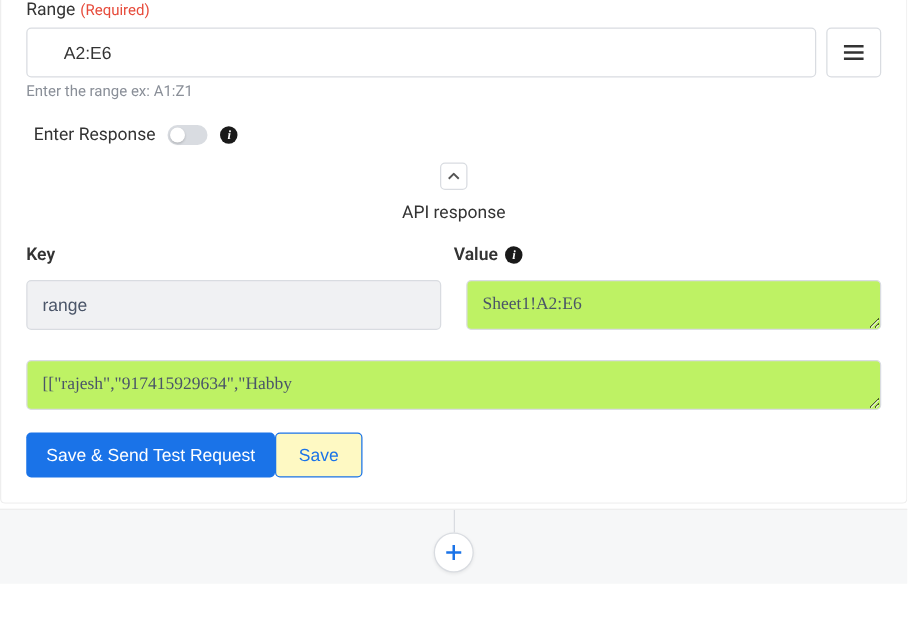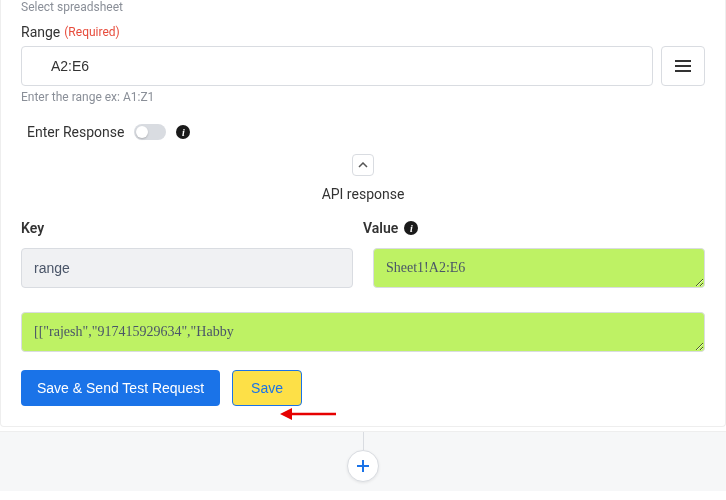--- a/index.html
+++ b/index.html
@@ -166,36 +166,36 @@
     background: #bef264;
     color: #4a5568;
     resize: vertical;
     font-family: Liberation Serif, serif;
     min-height: 40px;
     max-height: 40px;
     overflow: hidden;
   }
   .btn-row {
     display: flex;
-    gap: 12px;
+    gap: 0;
     margin-top: 18px;
     align-items: center;
   }
   .btn-primary {
     background: #1a73e8;
     color: #fff;
     border: none;
     padding: 10px 16px;
     border-radius: 4px;
     font-size: 14px;
     font-weight: 500;
     cursor: pointer;
   }
   .btn-secondary {
-    background: #fde047;
+    background: #fef9c3;
     color: #1a73e8;
     border: 1px solid #1a73e8;
     padding: 9px 18px;
     border-radius: 4px;
     font-size: 14px;
     font-weight: 500;
     cursor: pointer;
   }
   .arrow-annotation {
     position: absolute;
@@ -235,21 +235,20 @@
     font-size: 20px;
     font-weight: bold;
     cursor: pointer;
     box-shadow: 0 1px 3px rgba(0,0,0,0.08);
   }
 </style>
 </head>
 <body>
 
 <div class="panel">
-  <div class="small-gray">Select spreadsheet</div>
 
   <div class="field-label">
     <span>Range</span>
     <span class="required">(Required)</span>
   </div>
   <div class="input-row">
     <input class="text-input" type="text" value="A2:E6" style="">
     <div class="menu-btn">
       <svg width="16" height="12" viewBox="0 0 16 12">
         <rect y="0" width="16" height="2" fill="#333"></rect>

